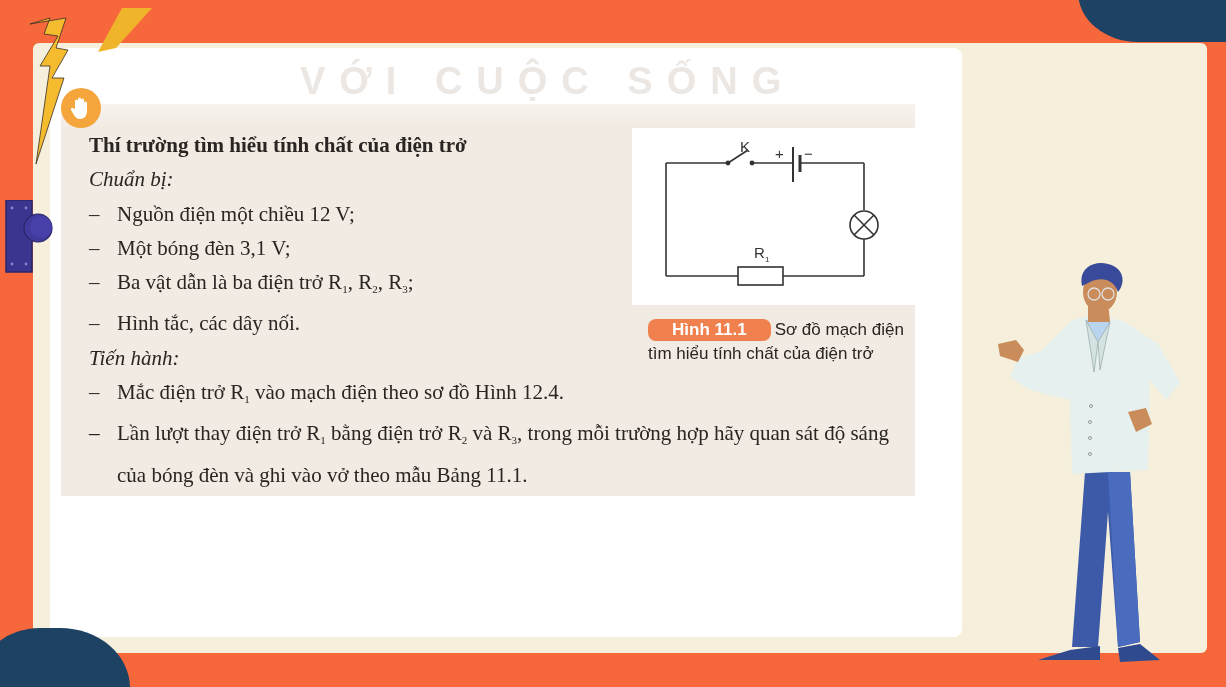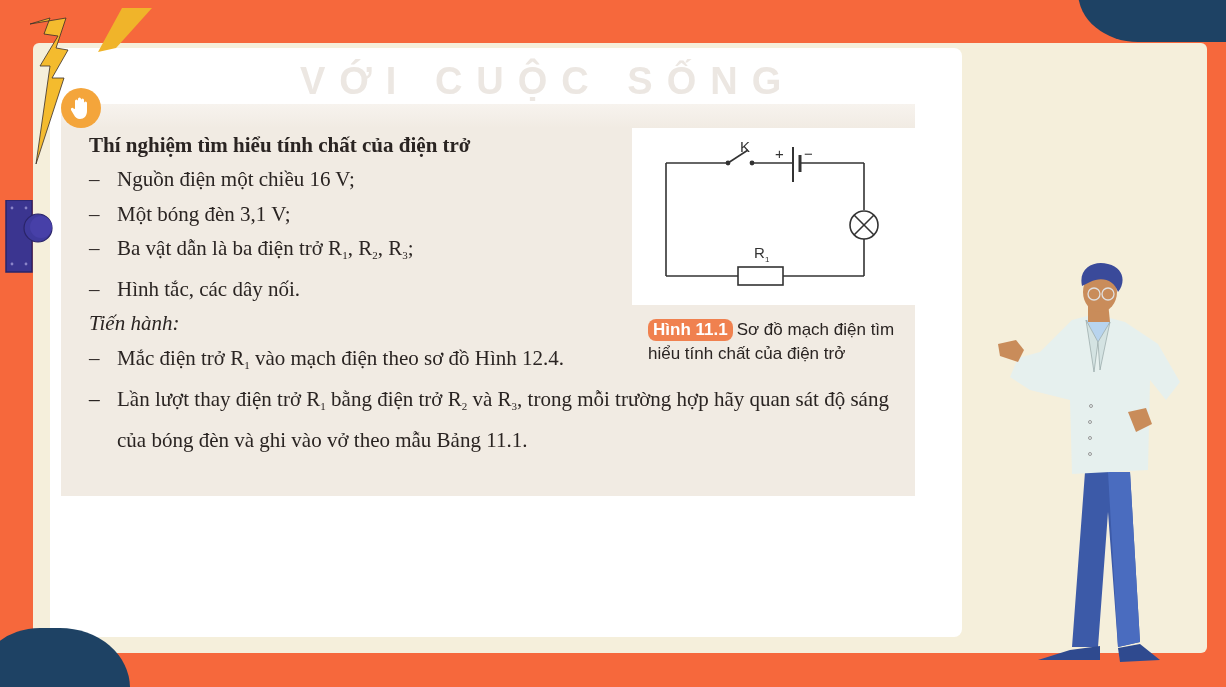--- a/index.html
+++ b/index.html
@@ -67,21 +67,21 @@
     position: absolute; left: 632px; top: 128px; width: 283px; height: 177px;
     background: #ffffff;
   }
   .caption {
     position: absolute; left: 648px; top: 318px; width: 262px;
     font-family: "Liberation Sans", "DejaVu Sans", sans-serif;
     font-size: 17px; line-height: 24px; color: #2a2422;
   }
   .caption .tag {
     display: inline-block; background: #f0814f; color: #fff;
-    font-weight: bold; border-radius: 8px; padding: 0 5px; margin-right: 4px;
+    font-weight: bold; border-radius: 8px; padding: 0 24px; margin-right: 4px;
     line-height: 22px;
   }
   .bolt { position: absolute; left: 28px; top: 8px; z-index: 5; }
   .door { position: absolute; left: 4px; top: 200px; z-index: 5; }
   .scientist { position: absolute; left: 990px; top: 262px; z-index: 5; }
 </style>
 </head>
 <body>
 
 <div class="blob-tr"></div>
@@ -96,25 +96,26 @@
   <div class="book-box-inner-white"></div>
 </div>
 
 <div class="hand-badge">
   <svg width="26" height="26" viewBox="0 0 26 26">
     <path d="M7 14 V6 a1.5 1.5 0 0 1 3 0 V12 V4 a1.5 1.5 0 0 1 3 0 V12 V5 a1.5 1.5 0 0 1 3 0 V13 V8 a1.5 1.5 0 0 1 3 0 V16 c0 5 -3 8 -7 8 c-3 0 -5 -2 -6 -4 l-3 -5 a1.5 1.5 0 0 1 2.5 -1.6 z" fill="#ffffff"></path>
   </svg>
 </div>
 
 <div class="text-block">
-  <div class="title">Thí nghiệm tìm hiểu tính chất của điện trở</div>
-
-  <div class="li">
-    <span class="dash">–</span>
-    <span>Nguồn điện một chiều 16 V;</span>
+  <div class="title">Thí trường tìm hiểu tính chất của điện trở</div>
+  <div class="ital">Chuẩn bị:</div>
+
+  <div class="li">
+    <span class="dash">–</span>
+    <span>Nguồn điện một chiều 12 V;</span>
   </div>
   <div class="li">
     <span class="dash">–</span>
     <span>Một bóng đèn 3,1 V;</span>
   </div>
   <div class="li">
     <span class="dash">–</span>
     <span>Ba vật dẫn là ba điện trở R</span><sub>1</sub><span>, R</span><sub>2</sub><span>, R</span><sub>3</sub><span>;</span>
   </div>
   <div class="li">

